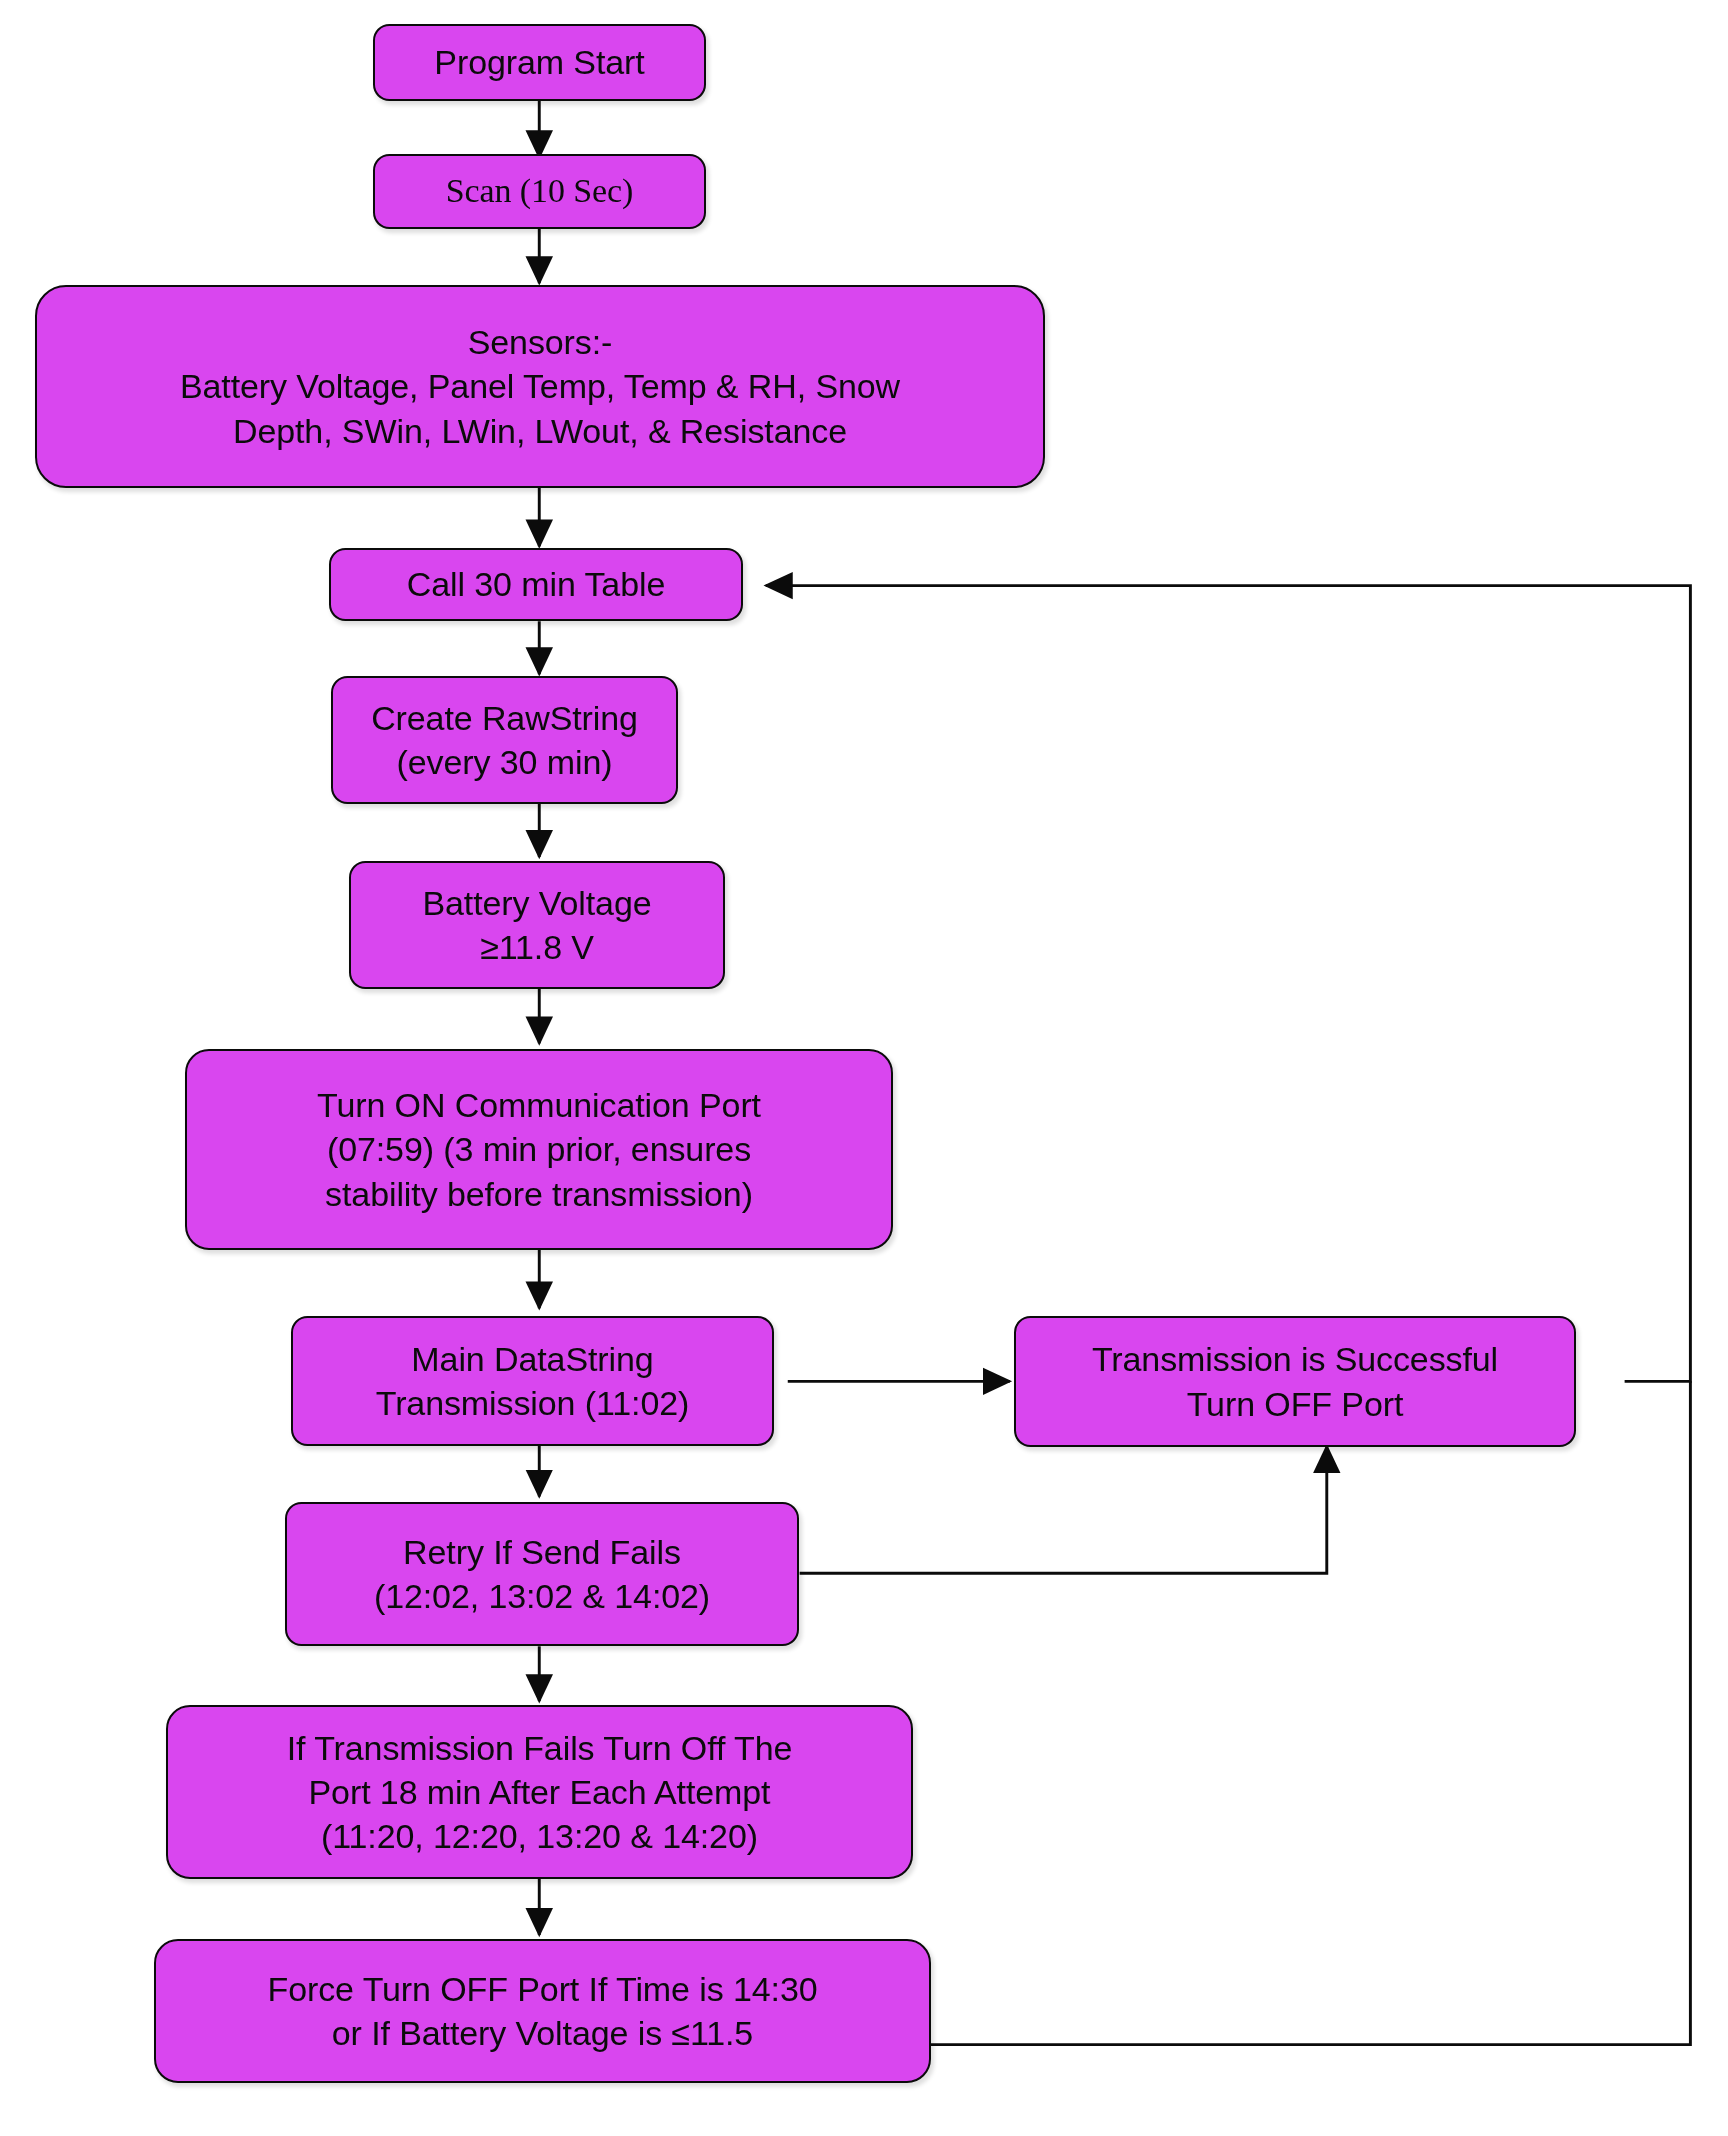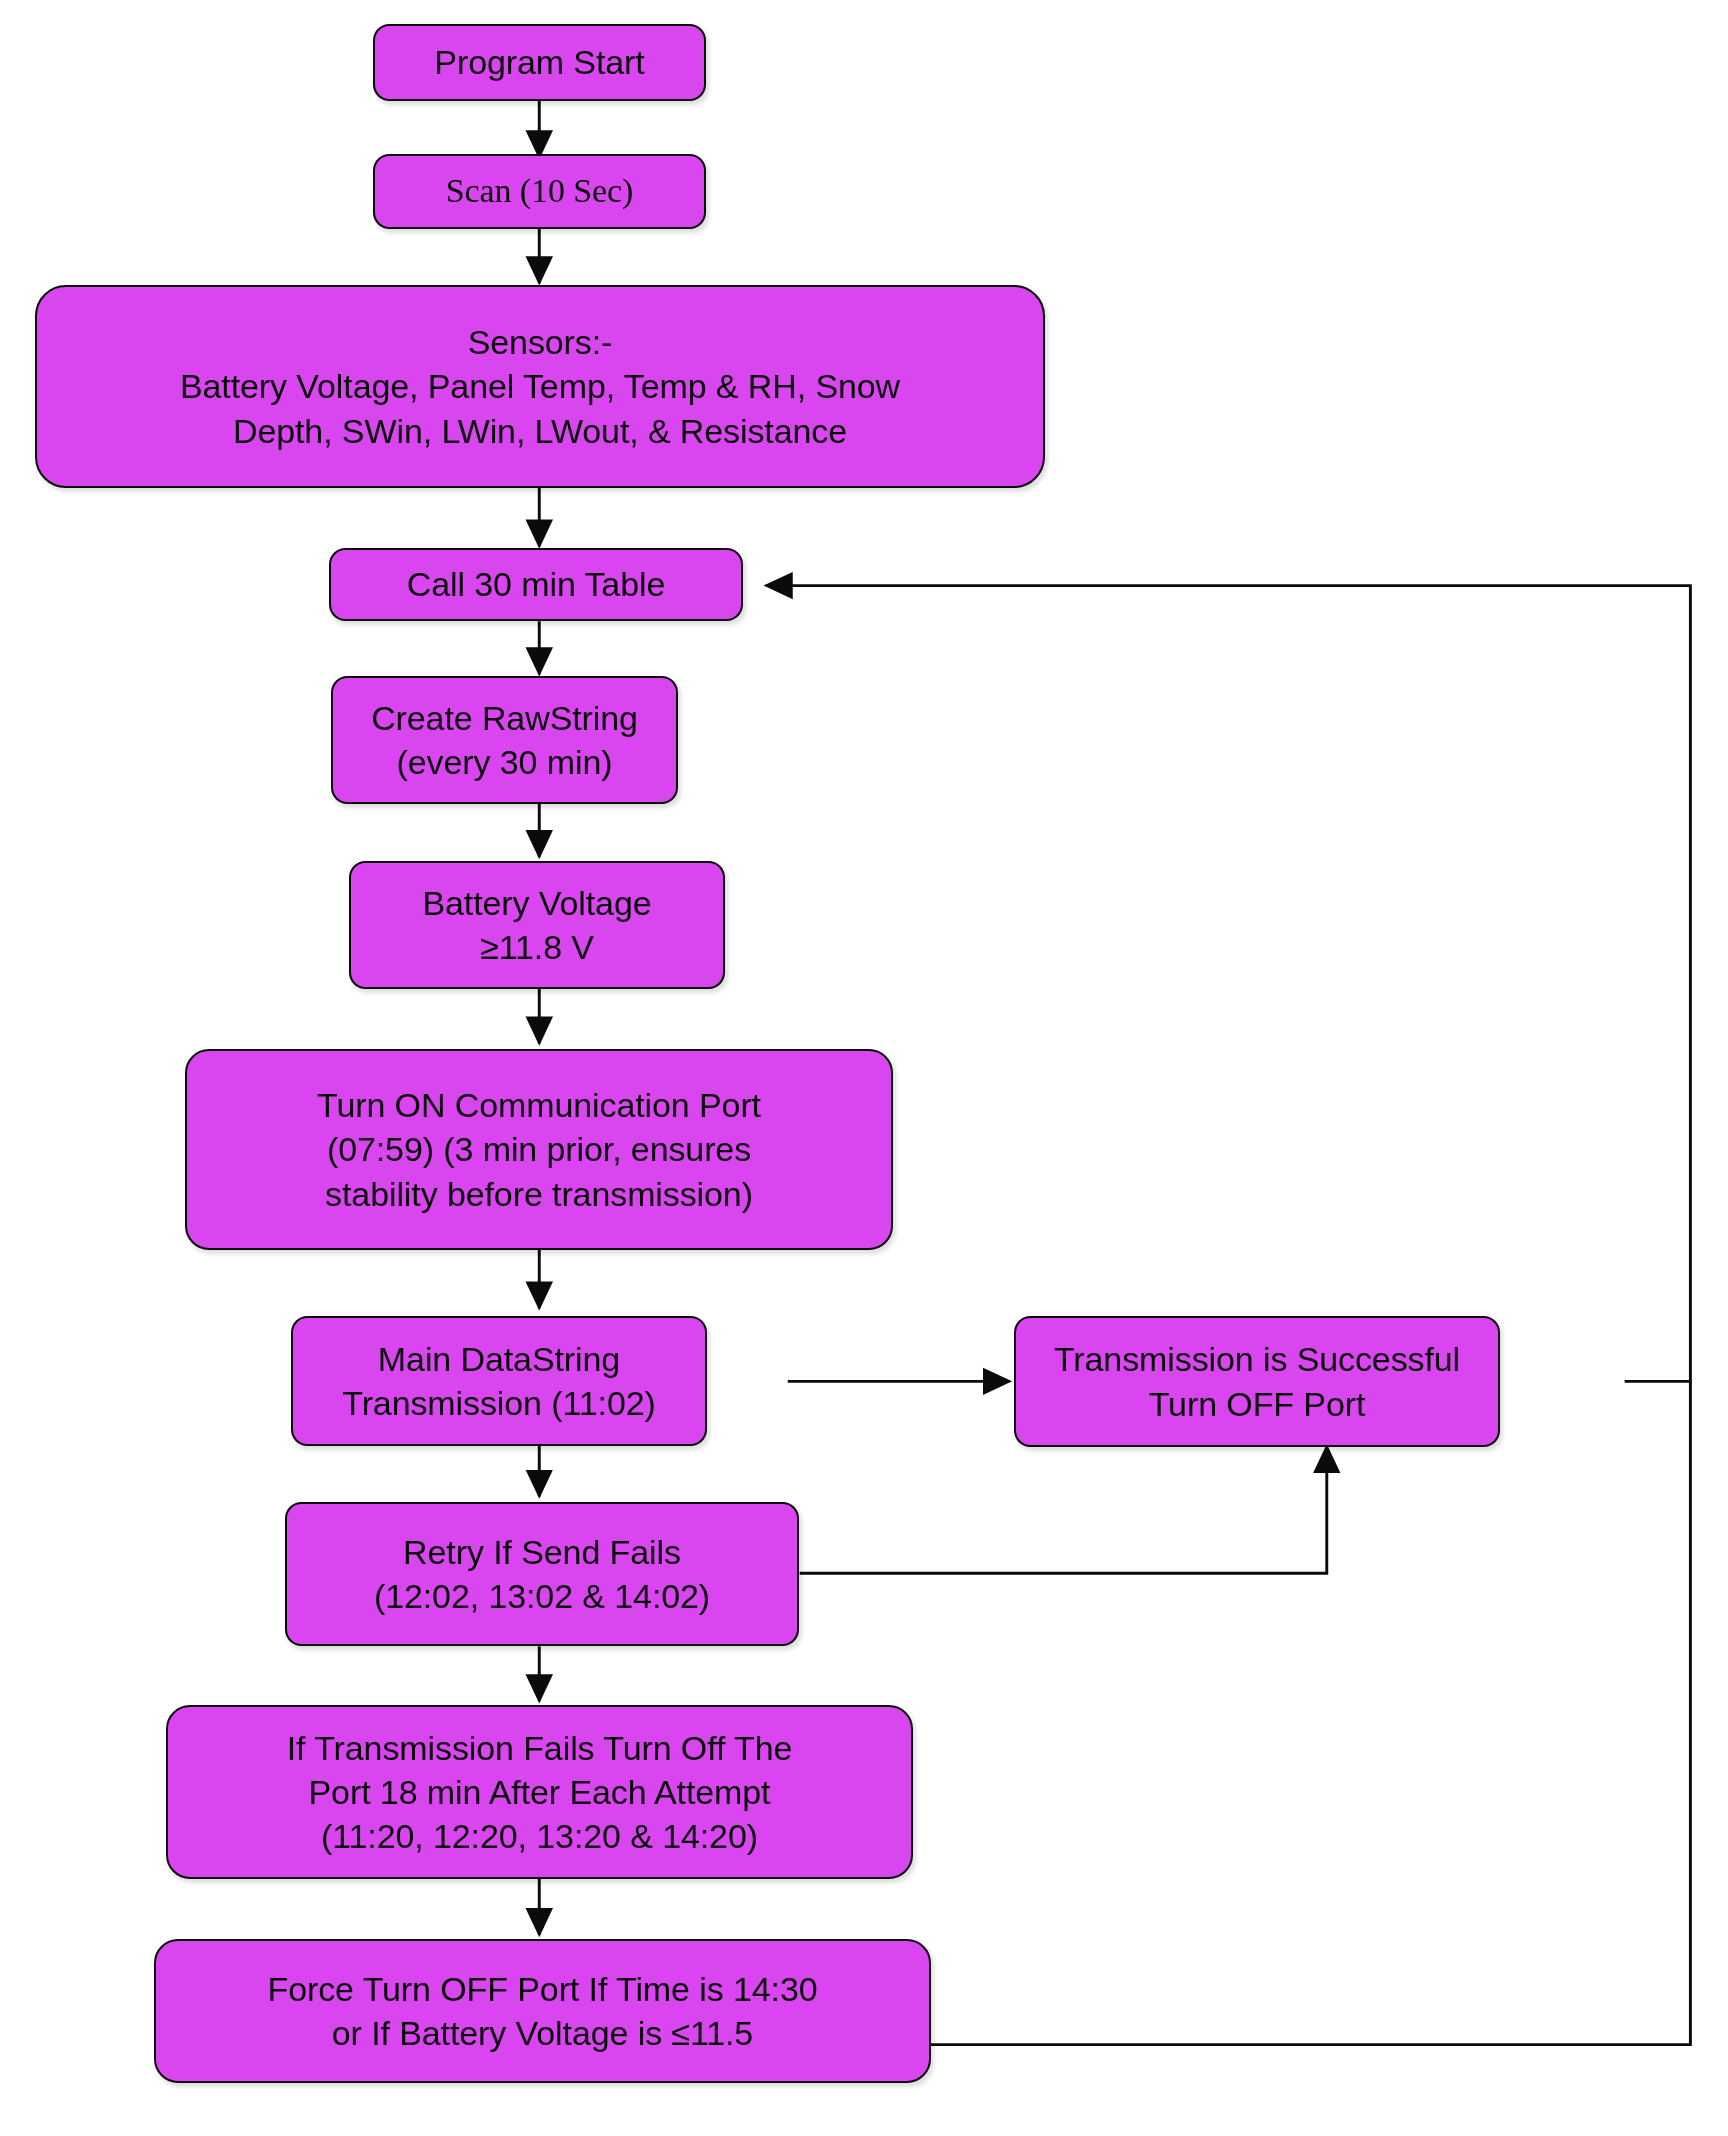--- a/index.html
+++ b/index.html
@@ -84,26 +84,26 @@
     <span>Battery Voltage
 ≥11.8 V</span>
   </div>
 
   <div class="node" style="left:185px;top:1049px;width:708px;height:201px;border-radius:24px;">
     <span>Turn ON Communication Port
 (07:59) (3 min prior, ensures
 stability before transmission)</span>
   </div>
 
-  <div class="node" style="left:291px;top:1316px;width:416px;height:130px;">
+  <div class="node" style="left:291px;top:1316px;width:483px;height:130px;">
     <span>Main DataString
 Transmission (11:02)</span>
   </div>
 
-  <div class="node" style="left:1014px;top:1316px;width:486px;height:131px;">
+  <div class="node" style="left:1014px;top:1316px;width:562px;height:131px;">
     <span>Transmission is Successful
 Turn OFF Port</span>
   </div>
 
   <div class="node" style="left:285px;top:1502px;width:514px;height:144px;">
     <span>Retry If Send Fails
 (12:02, 13:02 &amp; 14:02)</span>
   </div>
 
   <div class="node" style="left:166px;top:1705px;width:747px;height:174px;border-radius:24px;">

